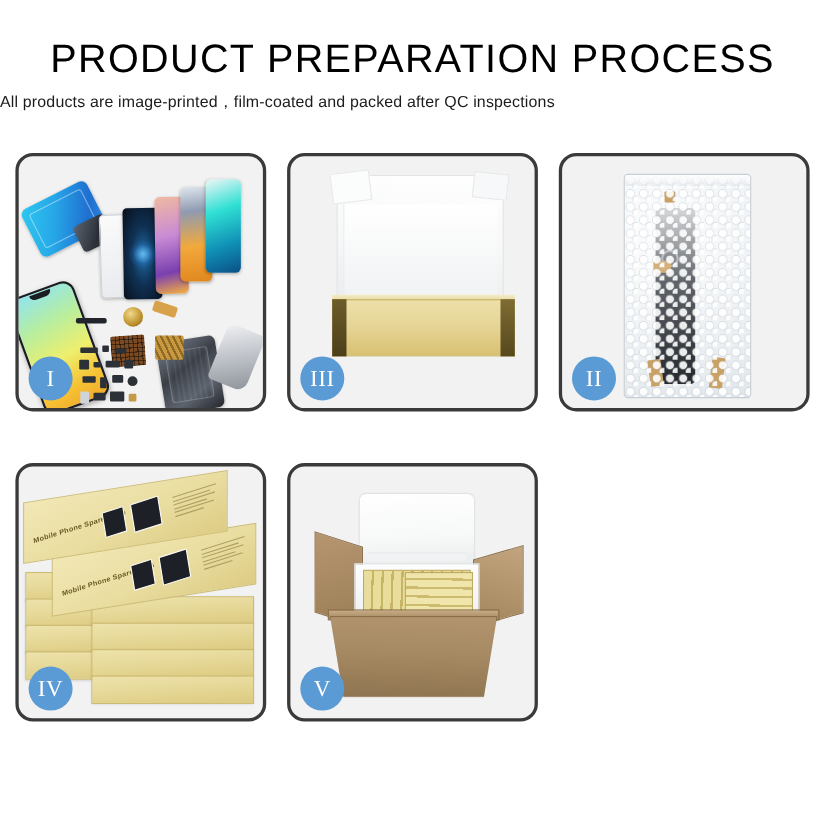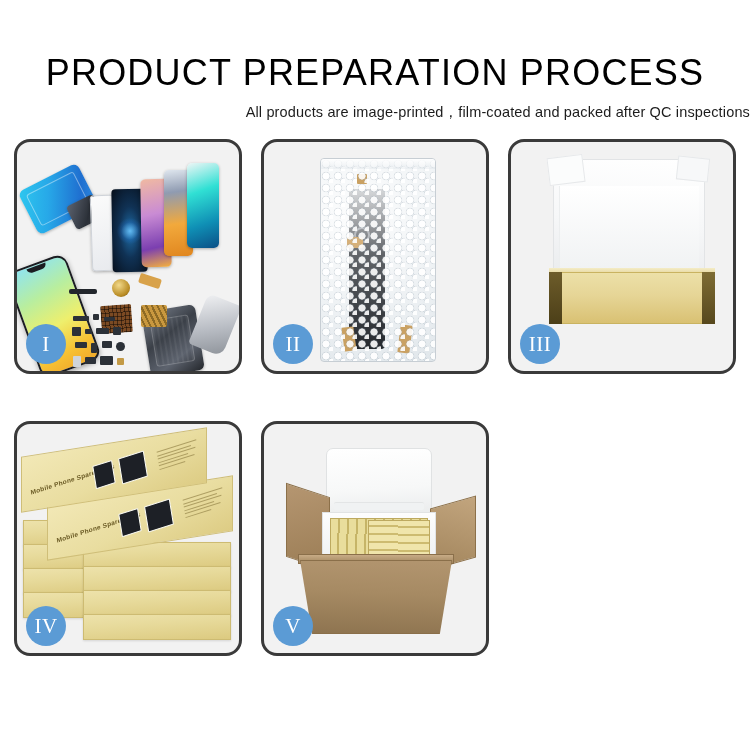--- a/index.html
+++ b/index.html
@@ -20,27 +20,27 @@
 
   
   #header { position: absolute; left: 0; top: 0; width: 750px; }
 
   #page-title {
     text-align: center;
     font-size: 36px;
     letter-spacing: 1.2px;
     color: #000000;
     font-weight: 400;
-    margin-top: 54px;
+    margin-top: 34px;
     line-height: 1.05;
     white-space: nowrap;
   }
 
   #page-subtitle {
-    text-align: right;
+    text-align: left;
     font-size: 14.5px;
     color: #1c1c1c;
     font-weight: 400;
     margin-top: 11px;
     letter-spacing: 0.15px;
     white-space: nowrap;
   }
 
   
   #process-grid {
@@ -467,44 +467,44 @@
           <i style="left:14px; top:45px; width:11px; height:7px;"></i>
           <i style="left:29px; top:44px; width:13px; height:9px;"></i>
           <i style="left:46px; top:46px; width:7px;  height:7px; background:#c39a46;"></i>
         </div>
       </div>
       <div class="step-badge">I</div>
     </div>
 
     <div class="panel">
       <div class="panel-stage">
+        <div class="p3-lid"></div>
+        <div class="p3-foamface"></div>
+        <div class="p3-bubble-fill"></div>
+        <div class="p3-box-rim"></div>
+        <div class="p3-box-front"></div>
+        <div class="p3-box-lcorner"></div>
+        <div class="p3-box-rcorner"></div>
+      </div>
+      <div class="step-badge">III</div>
+    </div>
+
+    <div class="panel">
+      <div class="panel-stage">
         <div class="p2-bag">
           <div class="p2-part"></div>
           <div class="p2-tape p2-t1"></div>
           <div class="p2-tape p2-t2"></div>
           <div class="p2-tape p2-t3"></div>
           <div class="p2-tape p2-t4"></div>
           <div class="p2-bubbles"></div>
           <div class="p2-bag-seam"></div>
         </div>
       </div>
       <div class="step-badge">II</div>
-    </div>
-
-    <div class="panel">
-      <div class="panel-stage">
-        <div class="p3-lid"></div>
-        <div class="p3-foamface"></div>
-        <div class="p3-bubble-fill"></div>
-        <div class="p3-box-rim"></div>
-        <div class="p3-box-front"></div>
-        <div class="p3-box-lcorner"></div>
-        <div class="p3-box-rcorner"></div>
-      </div>
-      <div class="step-badge">III</div>
     </div>
 
     <div class="panel">
       <div class="panel-stage p4-stack">
 
         <div class="p4-slab" style="left:6px;  top:96px;  width:96px; height:26px;"></div>
         <div class="p4-slab" style="left:6px;  top:120px; width:96px; height:26px;"></div>
         <div class="p4-slab" style="left:6px;  top:144px; width:96px; height:26px;"></div>
         <div class="p4-slab" style="left:6px;  top:168px; width:96px; height:26px;"></div>
 

